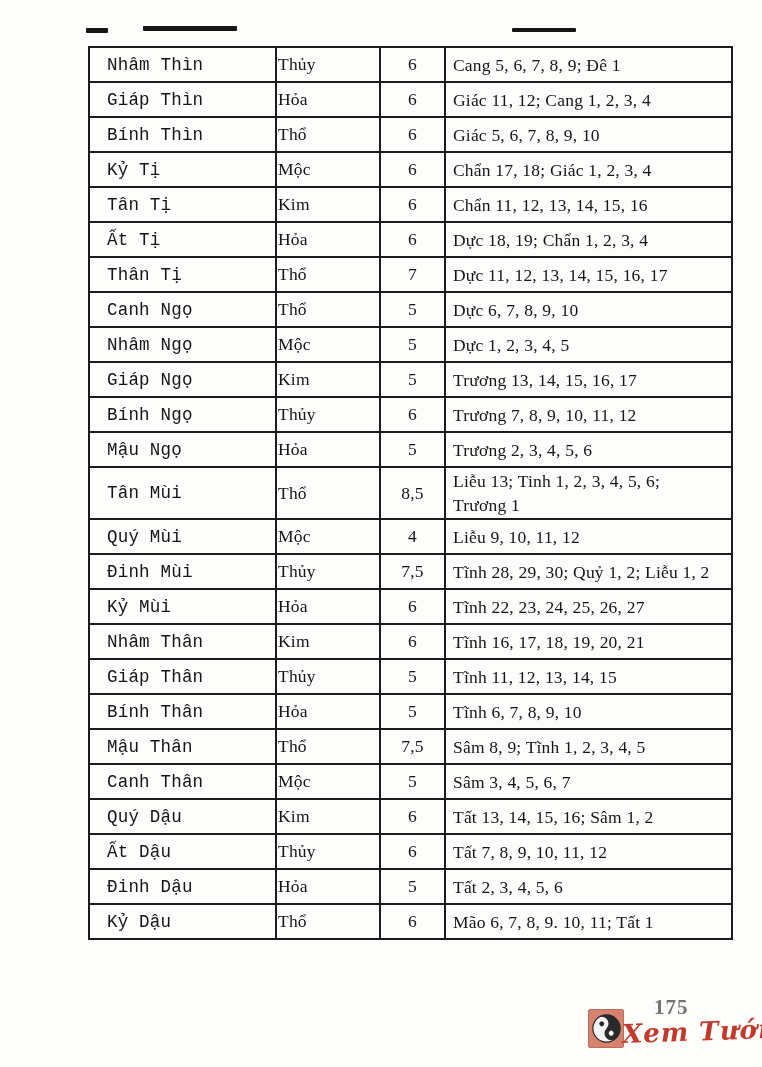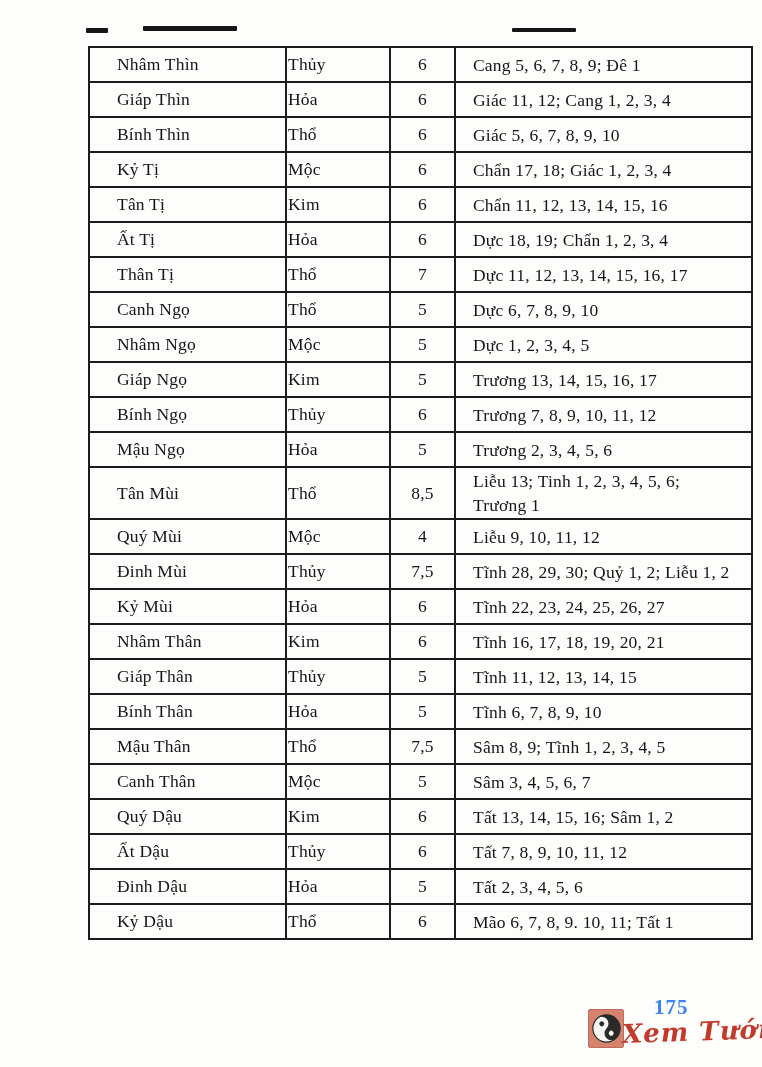--- a/index.html
+++ b/index.html
@@ -20,35 +20,35 @@
     table-layout:fixed;
     font-size:17.5px;
     color:#151515;
   }
   table.destiny td{
     border:2px solid #1c1c1c;
     height:31px;
     vertical-align:middle;
     letter-spacing:.2px;
   }
-  td.c-name{width:167px;padding-left:27px;white-space:nowrap;}
+  td.c-name{width:167px;padding-left:17px;white-space:nowrap;font-family:Liberation Mono, monospace;}
   td.c-elem{width:100px;white-space:nowrap;}
   td.c-num {width:61px;text-align:center;white-space:nowrap;}
-  td.c-stars{width:277px;padding-left:17px;white-space:pre;line-height:24px;}
+  td.c-stars{width:277px;padding-left:7px;white-space:pre;line-height:24px;}
 
   
   .artifact{position:absolute;background:#161616;border-radius:1px;}
   .a1{left:86px;top:28px;width:22px;height:5px;}
   .a2{left:143px;top:26px;width:94px;height:5px;}
   .a3{left:512px;top:28px;width:64px;height:4px;}
 
   
   .page-number{
     position:absolute;left:654px;top:995px;
-    font-size:21px;font-weight:bold;color:#3b82f6;
+    font-size:21px;font-weight:bold;color:#737373;
     letter-spacing:1px;
   }
   .watermark{position:absolute;left:588px;top:1007px;width:170px;height:56px;}
   .logo-square{
     position:absolute;left:0;top:2px;width:34px;height:37px;
     background:#d5826f;border:1px solid #bd6d5b;border-radius:2px;
     display:flex;align-items:center;justify-content:center;
   }
   .logo-square svg{transform:rotate(-45deg);}
   .wm-text{

